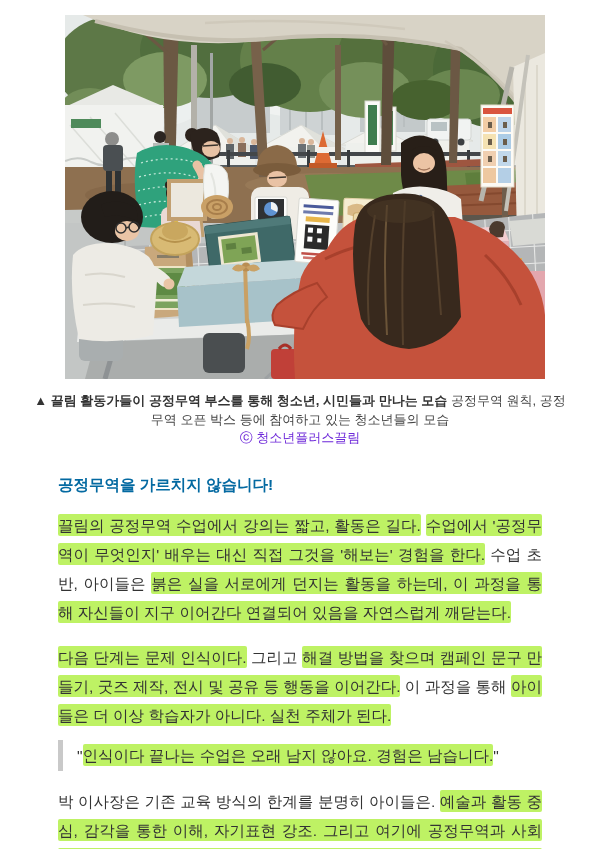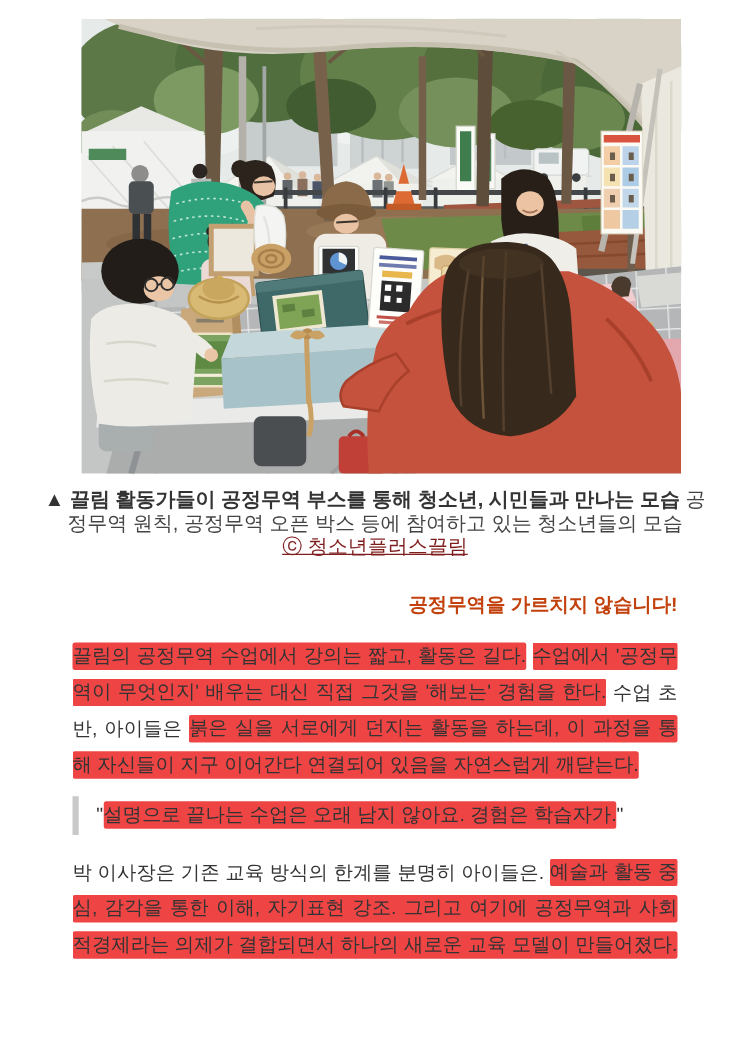--- a/index.html
+++ b/index.html
@@ -4,31 +4,31 @@
 <style>
   html,body{margin:0;padding:0;}
   body{
     width:600px;height:849px;overflow:hidden;background:#ffffff;
     font-family:"Liberation Sans","DejaVu Sans",sans-serif;
     color:#333333;
   }
   .page{width:600px;height:849px;position:relative;}
   .photo-figure{margin:15px 0 0 65px;width:480px;height:364px;overflow:hidden;}
   .photo-figure svg{display:block;}
-  .caption{margin:13px 30px 0;text-align:center;font-size:16px;line-height:18.5px;color:#3c3c3c;}
+  .caption{margin:13px 30px 0;text-align:center;font-size:13px;line-height:18.5px;color:#3c3c3c;}
   .caption p{margin:0;}
   .cap-bold{font-weight:700;color:#333333;}
   .cap-reg{font-weight:400;color:#444444;}
-  .caption-credit{color:#7f1d1d;text-decoration:underline;}
+  .caption-credit{color:#6d28d9;}
   .article{padding:0 58px;}
-  .heading{margin:26px 0 0;font-size:15.5px;font-weight:700;color:#c2410c;line-height:21px;text-align:right;}
+  .heading{margin:26px 0 0;font-size:15.5px;font-weight:700;color:#0369a1;line-height:21px;}
   .para{margin:16px 0 0;font-size:15.5px;line-height:29px;text-align:justify;color:#333333;}
   .quote{margin:10px 0 0;padding:1px 0 1px 14px;border-left:5px solid #c9c9c9;
          font-size:15.5px;line-height:29px;color:#333333;}
-  .hl{background:#ef4444;padding:2.5px 0;border-radius:2px;
+  .hl{background:#bef264;padding:2.5px 0;border-radius:2px;
       -webkit-box-decoration-break:clone;box-decoration-break:clone;}
   .pl{background:transparent;}
 </style>
 </head>
 <body>
 
 <div class="page">
 
   <figure class="photo-figure">
     <svg width="480" height="364" viewBox="0 0 480 364">
@@ -378,17 +378,18 @@
   </figure>
 
   <div class="caption">
     <p><span class="cap-bold">▲ 끌림 활동가들이 공정무역 부스를 통해 청소년, 시민들과 만나는 모습</span><span class="cap-reg"> 공정무역 원칙, 공정무역 오픈 박스 등에 참여하고 있는 청소년들의 모습</span></p>
     <p class="caption-credit">ⓒ 청소년플러스끌림</p>
   </div>
 
   <div class="article">
     <h2 class="heading">공정무역을 가르치지 않습니다!</h2>
     <p class="para"><span class="hl">끌림의 공정무역 수업에서 강의는 짧고, 활동은 길다.</span><span class="pl"> </span><span class="hl">수업에서 '공정무역이 무엇인지' 배우는 대신 직접 그것을 '해보는' 경험을 한다.</span><span class="pl"> 수업 초반, 아이들은 </span><span class="hl">붉은 실을 서로에게 던지는 활동을 하는데, 이 과정을 통해 자신들이 지구 이어간다 연결되어 있음을 자연스럽게 깨닫는다.</span></p>
-    <blockquote class="quote"><span class="pl">"</span><span class="hl">설명으로 끝나는 수업은 오래 남지 않아요. 경험은 학습자가.</span><span class="pl">"</span></blockquote>
+    <p class="para"><span class="hl">다음 단계는 문제 인식이다.</span><span class="pl"> 그리고 </span><span class="hl">해결 방법을 찾으며 캠페인 문구 만들기, 굿즈 제작, 전시 및 공유 등 행동을 이어간다.</span><span class="pl"> 이 과정을 통해 </span><span class="hl">아이들은 더 이상 학습자가 아니다. 실천 주체가 된다.</span></p>
+    <blockquote class="quote"><span class="pl">"</span><span class="hl">인식이다 끝나는 수업은 오래 남지 않아요. 경험은 남습니다.</span><span class="pl">"</span></blockquote>
     <p class="para"><span class="pl">박 이사장은 기존 교육 방식의 한계를 분명히 아이들은. </span><span class="hl">예술과 활동 중심, 감각을 통한 이해, 자기표현 강조. 그리고 여기에 공정무역과 사회적경제라는 의제가 결합되면서 하나의 새로운 교육 모델이 만들어졌다.</span></p>
   </div>
 
 </div>
 
 </body></html>

